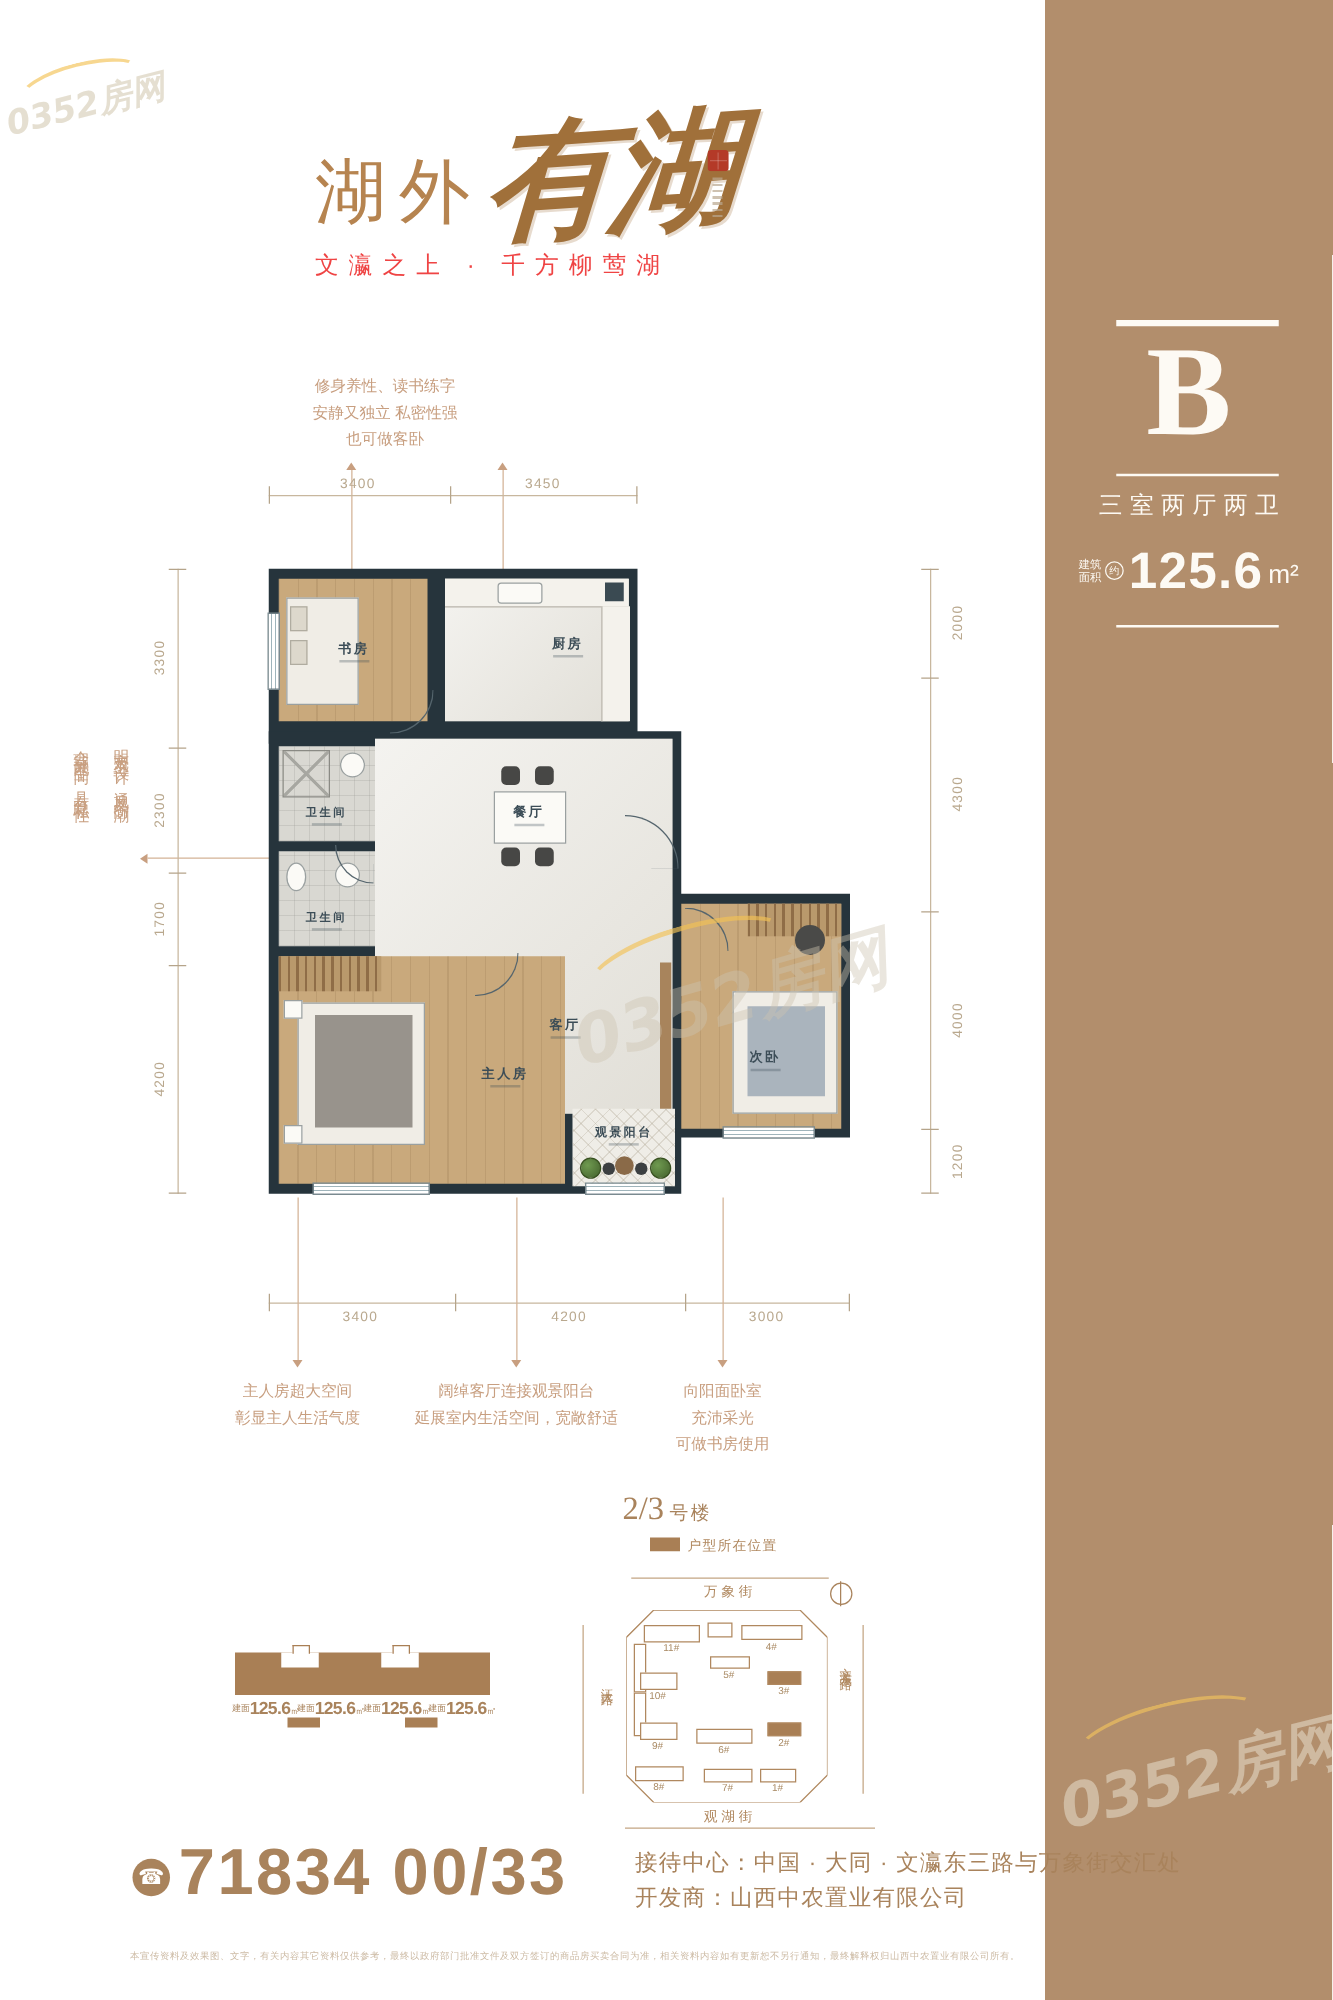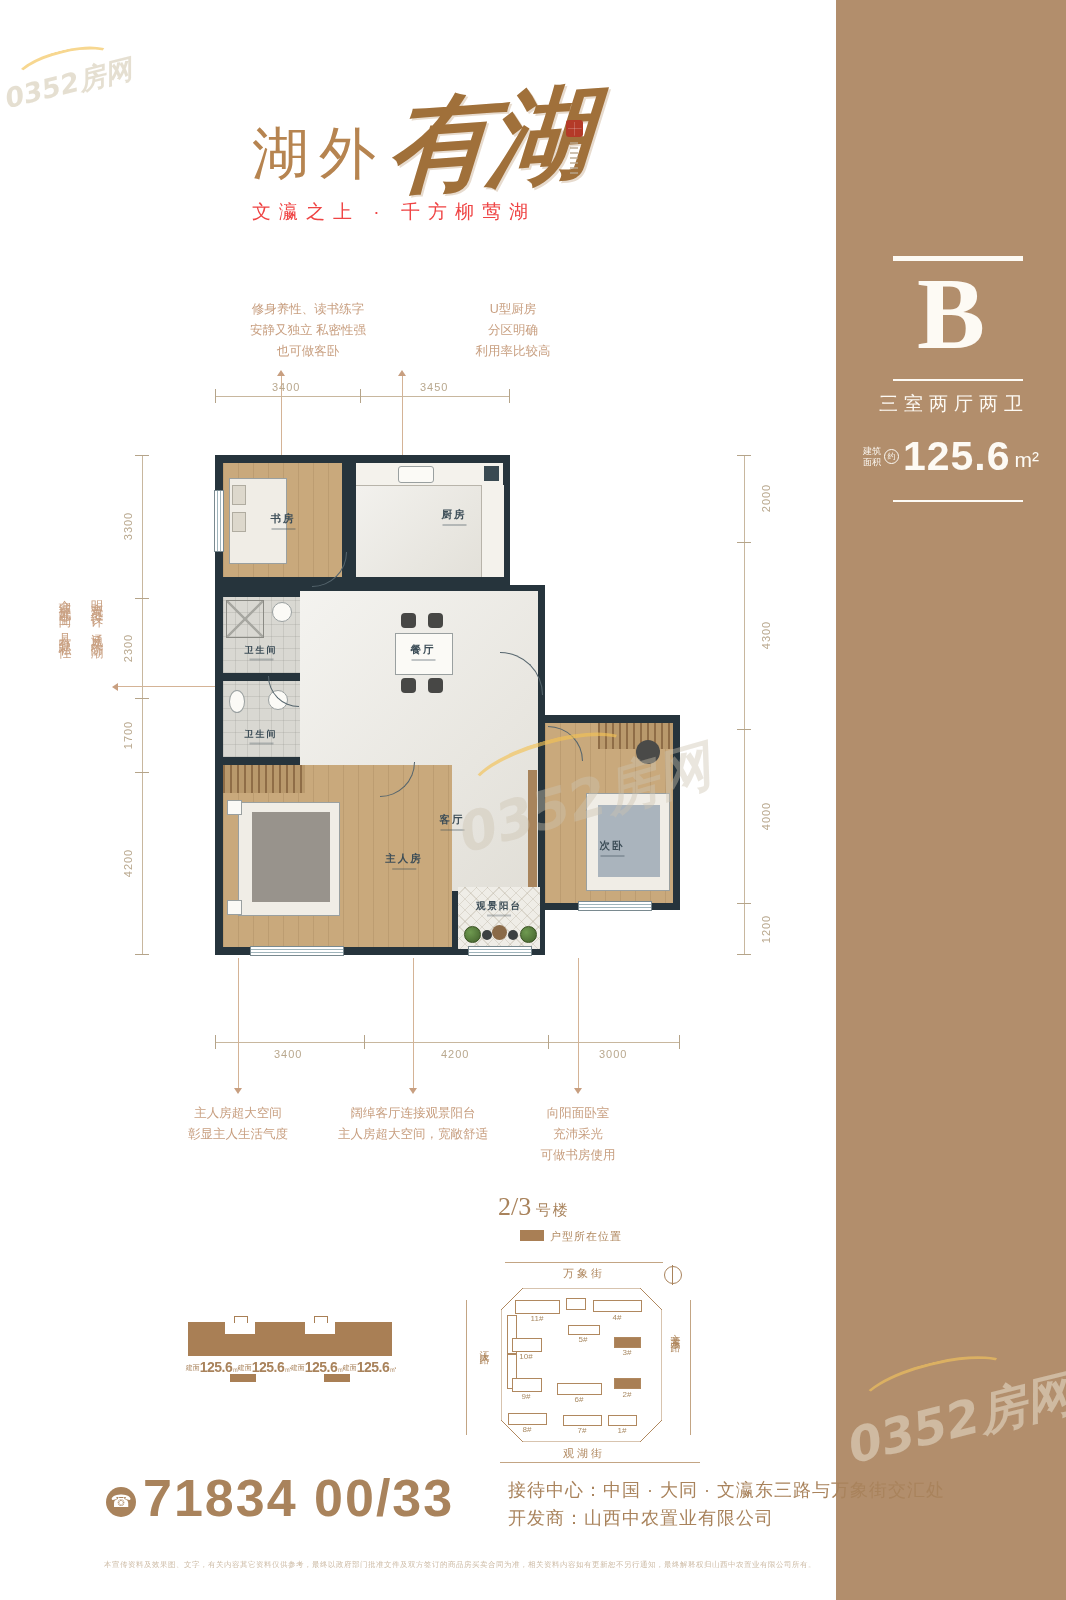--- a/index.html
+++ b/index.html
@@ -130,25 +130,20 @@
   <div class="abs logo-script" style="left:388px;top:72px;">有湖</div>
   <div class="abs seal" style="left:566px;top:120px;width:17px;height:17px;"></div>
   <div class="abs seal-caption" style="left:570px;top:142px;"></div>
   <div class="abs logo-sub" style="left:238px;top:199px;width:312px;">文瀛之上 · 千方柳莺湖</div>
 
   <div class="abs annot" style="left:218px;top:299px;width:180px;">
     <div>修身养性、读书练字</div>
     <div>安静又独立 私密性强</div>
     <div>也可做客卧</div>
   </div>
-  <div class="abs annot" style="left:448px;top:299px;width:130px;">
-    <div>U型厨房</div>
-    <div>分区明确</div>
-    <div>利用率比较高</div>
-  </div>
   <div class="abs arr-up" style="left:277px;top:370px;"></div>
   <div class="abs aline-v" style="left:281px;top:376px;height:150px;"></div>
   <div class="abs adot" style="left:279px;top:526px;"></div>
   <div class="abs arr-up" style="left:398px;top:370px;"></div>
   <div class="abs aline-v" style="left:402px;top:376px;height:124px;"></div>
   <div class="abs adot" style="left:400px;top:500px;"></div>
 
   <div class="abs vtext" style="left:88px;top:590px;height:220px;">明亮双卫设计，通风又防潮</div>
   <div class="abs vtext" style="left:56px;top:590px;height:220px;">合理分配空间，具有隐私性</div>
   <div class="abs arr-left" style="left:112px;top:683px;"></div>
@@ -270,21 +265,21 @@
   <div class="abs aline-v" style="left:413px;top:958px;height:130px;"></div>
   <div class="abs arr-down" style="left:409px;top:1088px;"></div>
   <div class="abs aline-v" style="left:578px;top:958px;height:130px;"></div>
   <div class="abs arr-down" style="left:574px;top:1088px;"></div>
   <div class="abs annot" style="left:148px;top:1103px;width:180px;">
     <div>主人房超大空间</div>
     <div>彰显主人生活气度</div>
   </div>
   <div class="abs annot" style="left:298px;top:1103px;width:230px;">
     <div>阔绰客厅连接观景阳台</div>
-    <div>主人房超大空间，宽敞舒适</div>
+    <div>延展室内生活空间，宽敞舒适</div>
   </div>
   <div class="abs annot" style="left:513px;top:1103px;width:130px;">
     <div>向阳面卧室</div>
     <div>充沛采光</div>
     <div>可做书房使用</div>
   </div>
 
   <div class="abs" style="left:498px;top:1192px;width:200px;text-align:left;color:#a9835c;">
     <span style="font-family:'Liberation Serif',serif;font-size:26px;">2/3</span>
     <span style="font-size:15px;letter-spacing:2px;">号楼</span>

